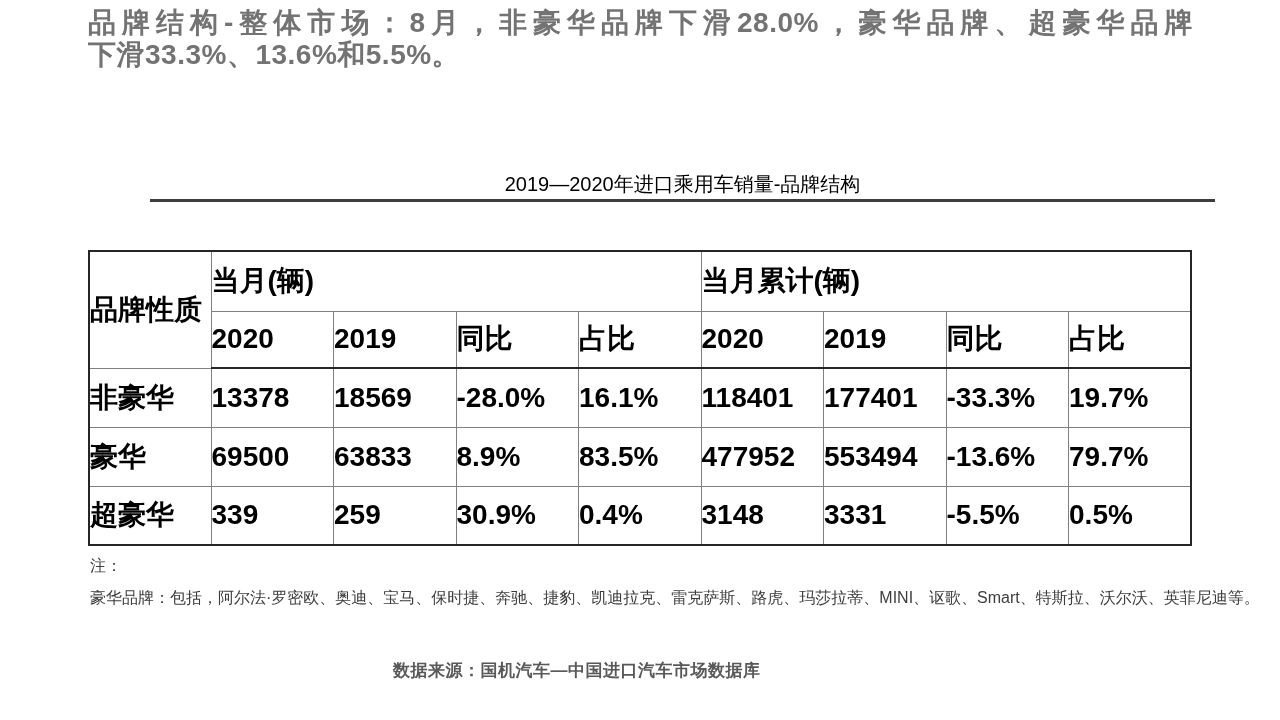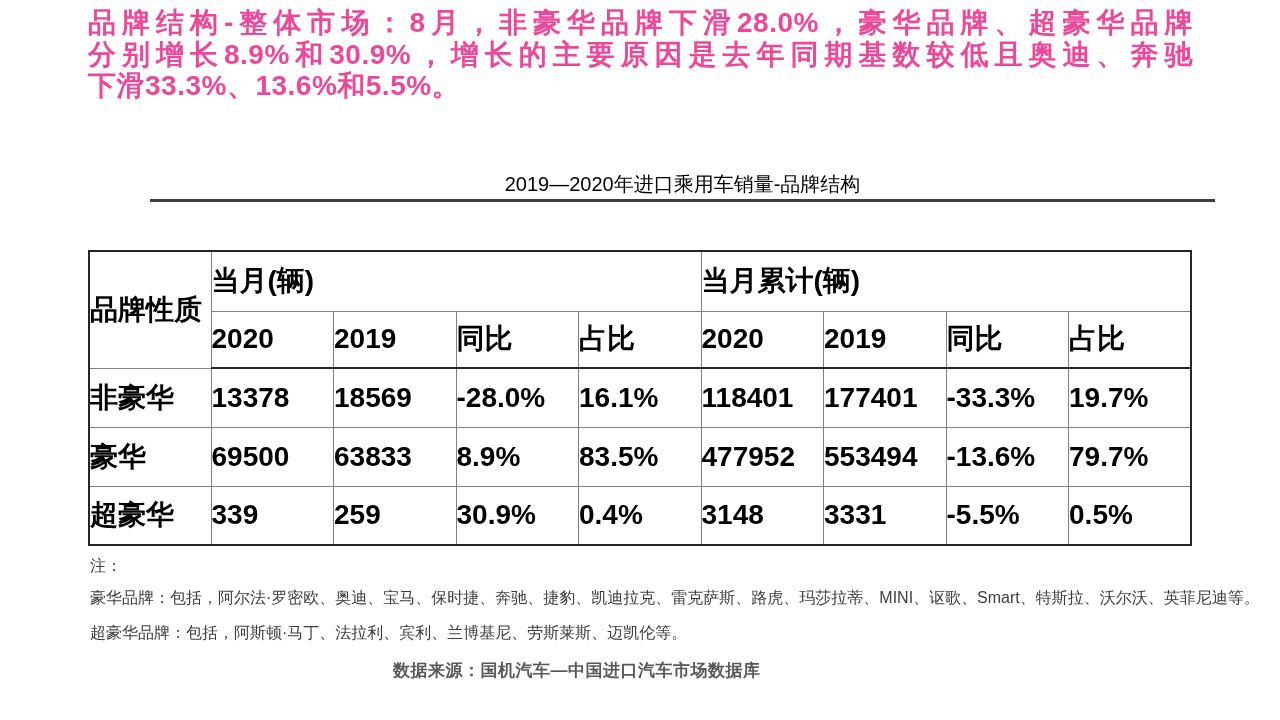--- a/index.html
+++ b/index.html
@@ -12,21 +12,21 @@
     overflow: hidden;
     font-family: "Liberation Sans", sans-serif;
   }
 
   
   .heading {
     position: absolute;
     left: 88px;
     top: 7px;
     width: 1105px;
-    color: #ec4899;
+    color: #737373;
     font-weight: 700;
     font-size: 28px;
     line-height: 31.5px;
     letter-spacing: 0.5px;
   }
   .heading .hline { white-space: nowrap; }
   .heading .hline.j {
     white-space: normal;
     text-align: justify;
     text-align-last: justify;
@@ -103,21 +103,20 @@
     letter-spacing: 0.5px;
   }
 </style>
 </head>
 <body>
 
 <div class="page">
 
   <div class="heading">
     <div class="hline j">品牌结构-整体市场：8月，非豪华品牌下滑28.0%，豪华品牌、超豪华品牌</div>
-    <div class="hline j">分别增长8.9%和30.9%，增长的主要原因是去年同期基数较低且奥迪、奔驰</div>
     <div class="hline">下滑33.3%、13.6%和5.5%。</div>
   </div>
 
   <div class="table-title">2019—2020年进口乘用车销量-品牌结构</div>
   <div class="title-rule"></div>
 
   <table class="sales">
     <colgroup>
       <col style="width:122px">
       <col style="width:122.5px">
@@ -179,18 +178,17 @@
         <td>3331</td>
         <td>-5.5%</td>
         <td>0.5%</td>
       </tr>
     </tbody>
   </table>
 
   <div class="notes">
     <div class="note-label">注：</div>
     <div class="note-line">豪华品牌：包括，阿尔法·罗密欧、奥迪、宝马、保时捷、奔驰、捷豹、凯迪拉克、雷克萨斯、路虎、玛莎拉蒂、MINI、讴歌、Smart、特斯拉、沃尔沃、英菲尼迪等。</div>
-    <div class="note-line">超豪华品牌：包括，阿斯顿·马丁、法拉利、宾利、兰博基尼、劳斯莱斯、迈凯伦等。</div>
   </div>
 
   <div class="source">数据来源：国机汽车—中国进口汽车市场数据库</div>
 
 </div>
 
 </body></html>

